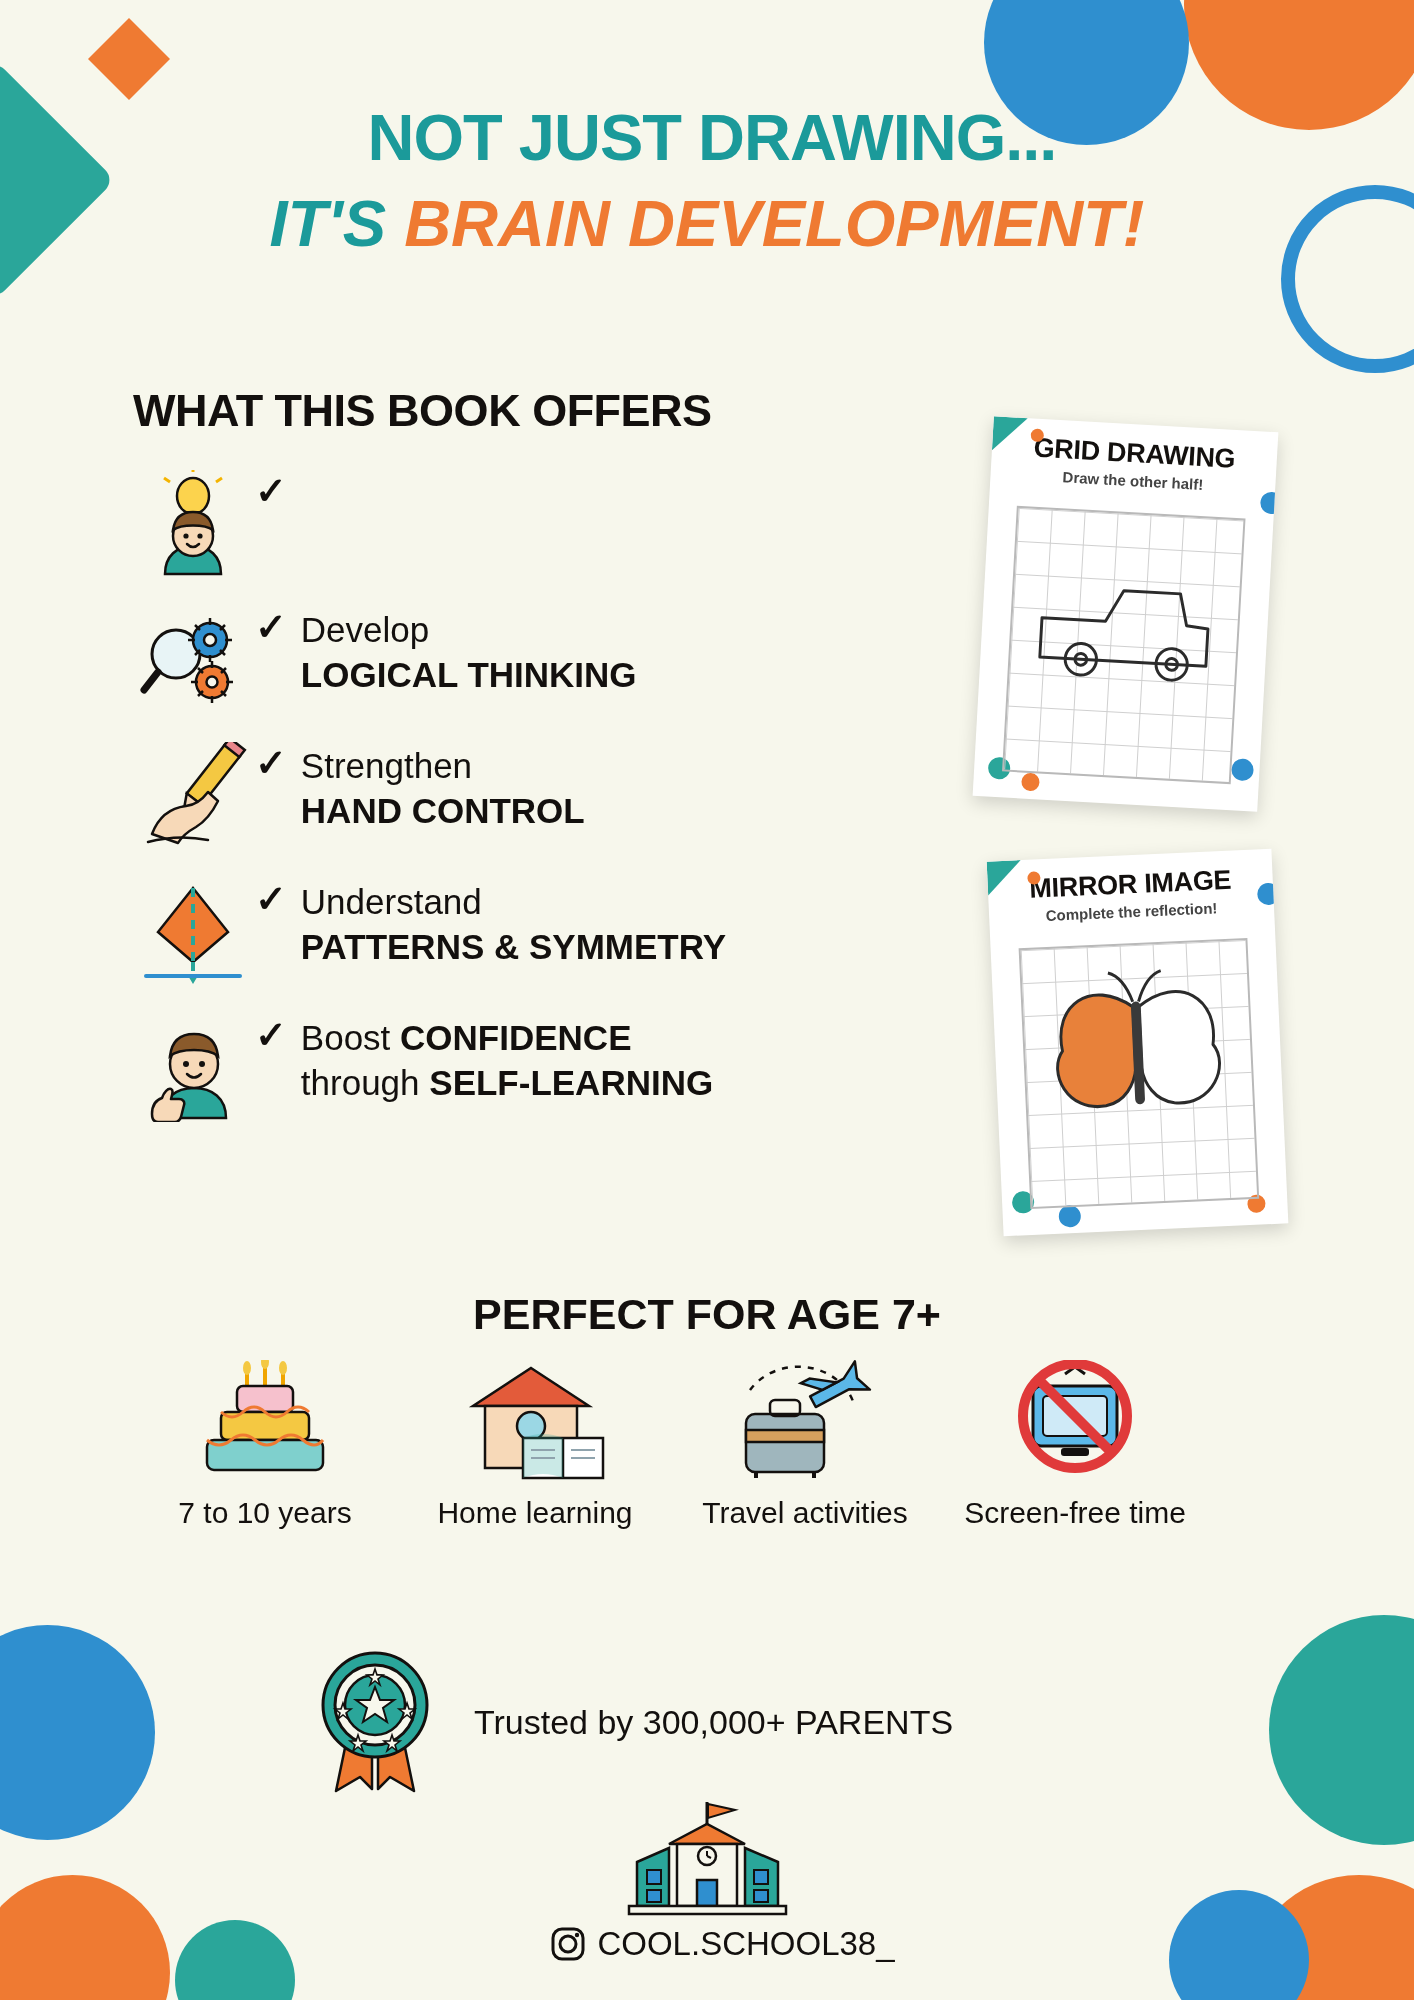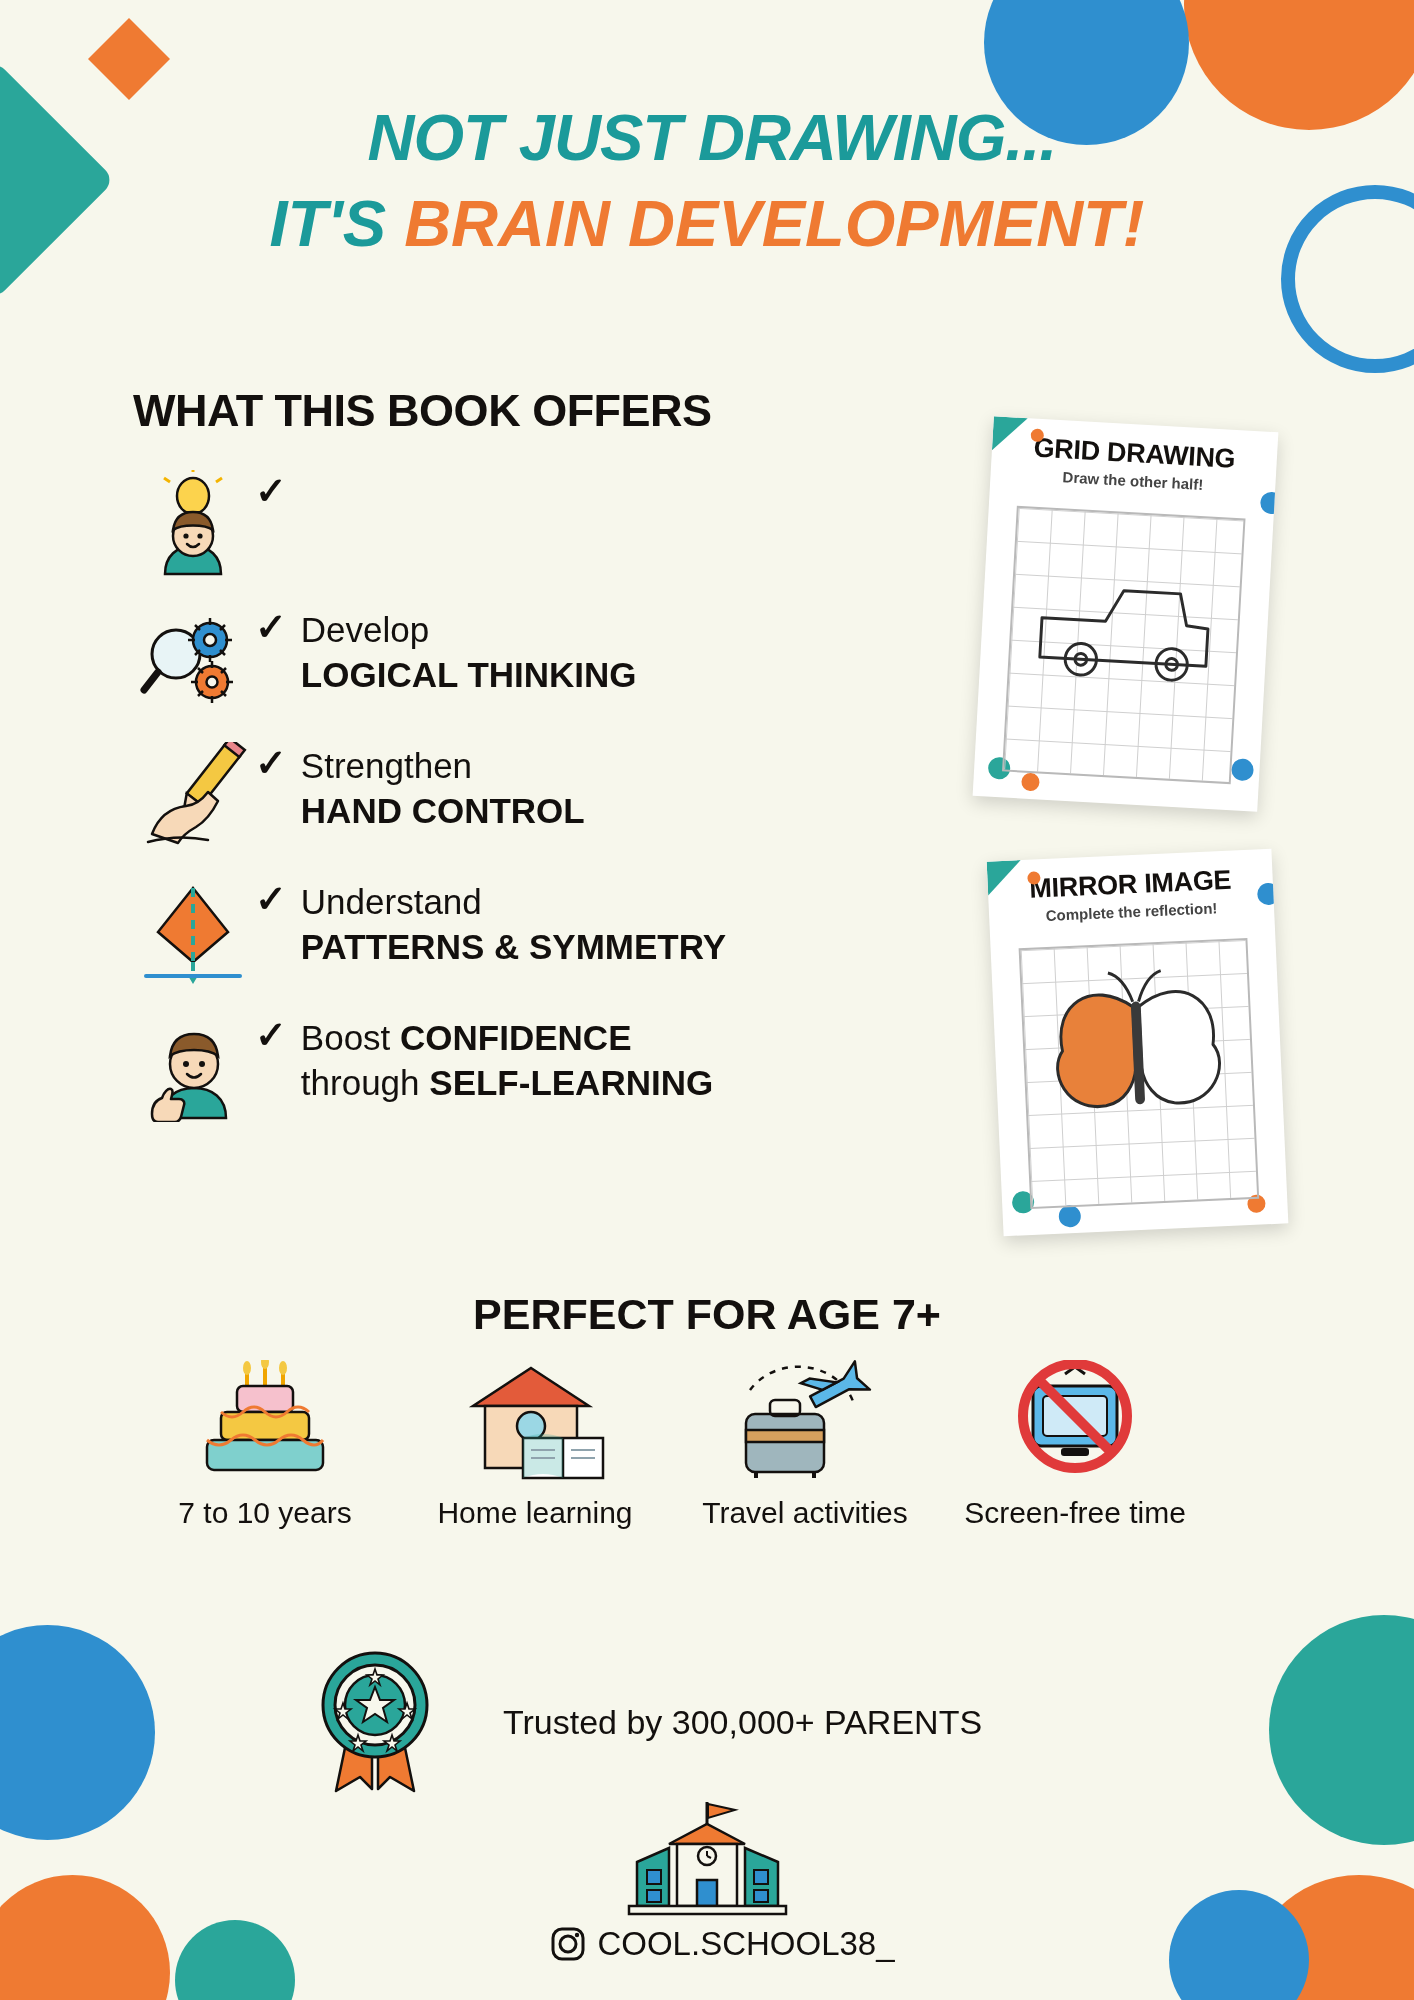--- a/index.html
+++ b/index.html
@@ -21,21 +21,21 @@
   .c-blue-bl{width:215px;height:215px;border-radius:50%;background:#2f8fcf;left:-60px;top:1625px;}
   .c-orange-bl{width:195px;height:195px;border-radius:50%;background:#ef7a32;left:-25px;bottom:-70px;}
   .c-teal-bl{width:120px;height:120px;border-radius:50%;background:#2aa69a;left:175px;bottom:-40px;}
   .c-teal-br{width:230px;height:230px;border-radius:50%;background:#2aa69a;right:-85px;bottom:155px;}
   .c-orange-br{width:230px;height:230px;border-radius:50%;background:#ef7a32;right:-60px;bottom:-105px;}
   .c-blue-br{width:140px;height:140px;border-radius:50%;background:#2f8fcf;right:105px;bottom:-30px;}
 
   
   .headline{position:absolute;top:105px;left:0;width:1414px;text-align:center;}
   .headline .l1{
-    font-size:65px;font-weight:bold;font-style:italic;color:#1b9a9a;letter-spacing:-1px;
+    font-size:65px;font-weight:bold;color:#1b9a9a;letter-spacing:-1px;
     line-height:1.02;
     padding-left:10px;
   }
   .headline .l2{font-size:65px;font-weight:bold;font-style:italic;line-height:1.02;margin-top:20px;}
   .headline .l2 .teal{color:#1b9a9a;}
   .headline .l2 .orange{color:#ef7a32;}
 
   
   .offers-title{
     position:absolute;left:133px;top:385px;
@@ -66,21 +66,21 @@
   .card .dot-t{position:absolute;width:22px;height:22px;border-radius:50%;background:#2aa69a;}
 
   
   .age-title{position:absolute;top:1290px;left:0;width:1414px;text-align:center;font-size:43px;font-weight:bold;color:#13100e;}
   .age-row{position:absolute;top:1360px;left:130px;width:1160px;display:flex;}
   .age-item{width:270px;text-align:center;}
   .age-item .ic{height:120px;display:flex;align-items:center;justify-content:center;}
   .age-item .lbl{font-size:30px;color:#13100e;margin-top:16px;}
 
   
-  .trust{position:absolute;top:1645px;left:310px;display:flex;align-items:center;gap:29px;}
+  .trust{position:absolute;top:1645px;left:310px;display:flex;align-items:center;}
   .trust .txt{margin-left:34px;font-size:34px;color:#13100e;line-height:1.38;}
 
   
   .footer-school{position:absolute;top:1800px;left:0;width:1414px;text-align:center;}
   .handle{position:absolute;top:1925px;left:16px;width:1414px;text-align:center;font-size:33px;color:#13100e;}
   .handle .ig{display:inline-block;vertical-align:-6px;margin-right:12px;}
 </style>
 </head>
 <body>
 

